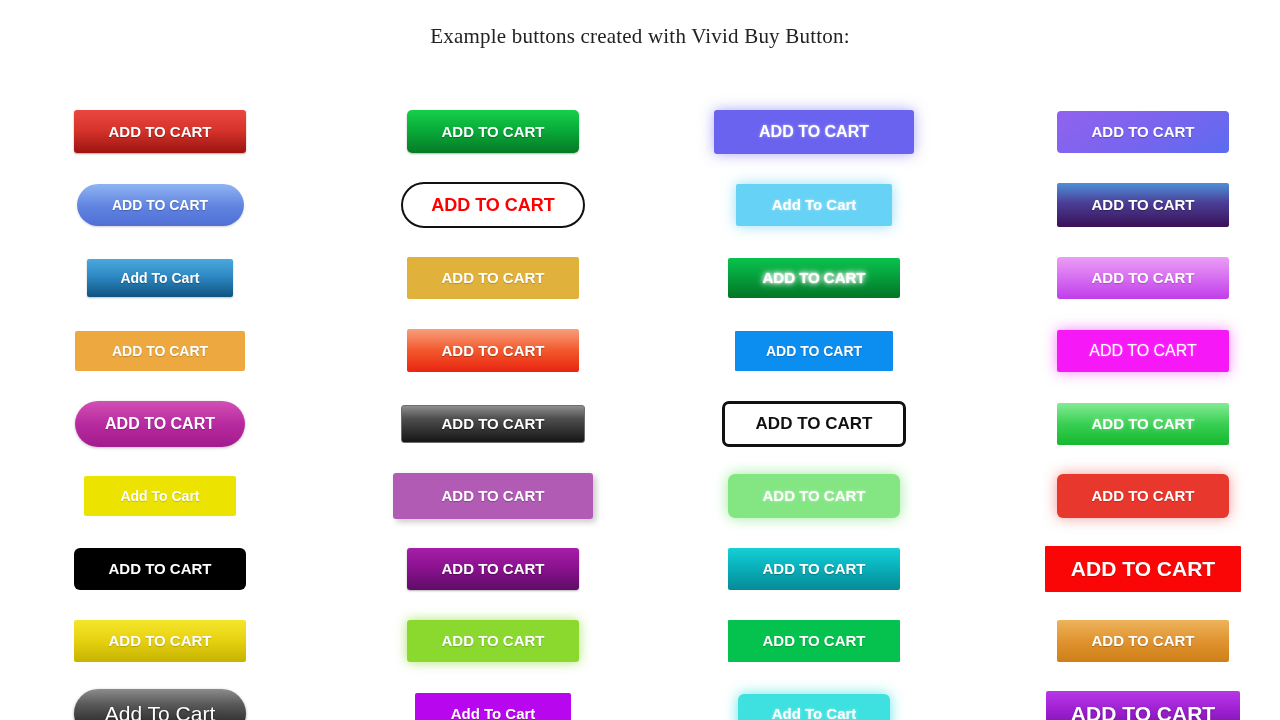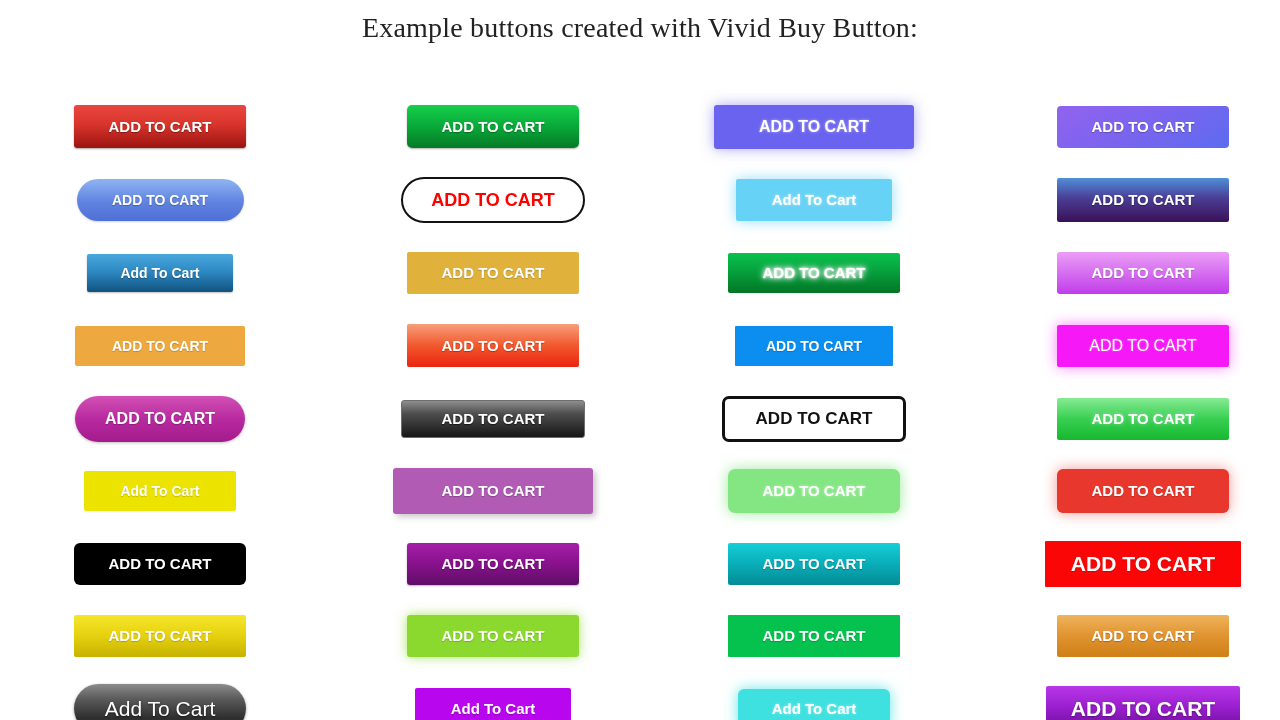--- a/index.html
+++ b/index.html
@@ -6,23 +6,23 @@
   html, body {
     margin: 0; padding: 0;
     width: 1280px; height: 720px;
     background: #ffffff;
     font-family: "Liberation Sans", sans-serif;
     overflow: hidden;
   }
   #page-title {
     text-align: center;
     font-family: "Liberation Serif", serif;
-    font-size: 28px;
+    font-size: 21px;
     color: #222222;
-    padding-top: 12px;
+    padding-top: 24px;
     letter-spacing: 0.2px;
   }
   #grid {
     position: relative;
     width: 1280px;
     height: 660px;
     margin-top: 6px;
   }
   .cell {
     position: absolute;

